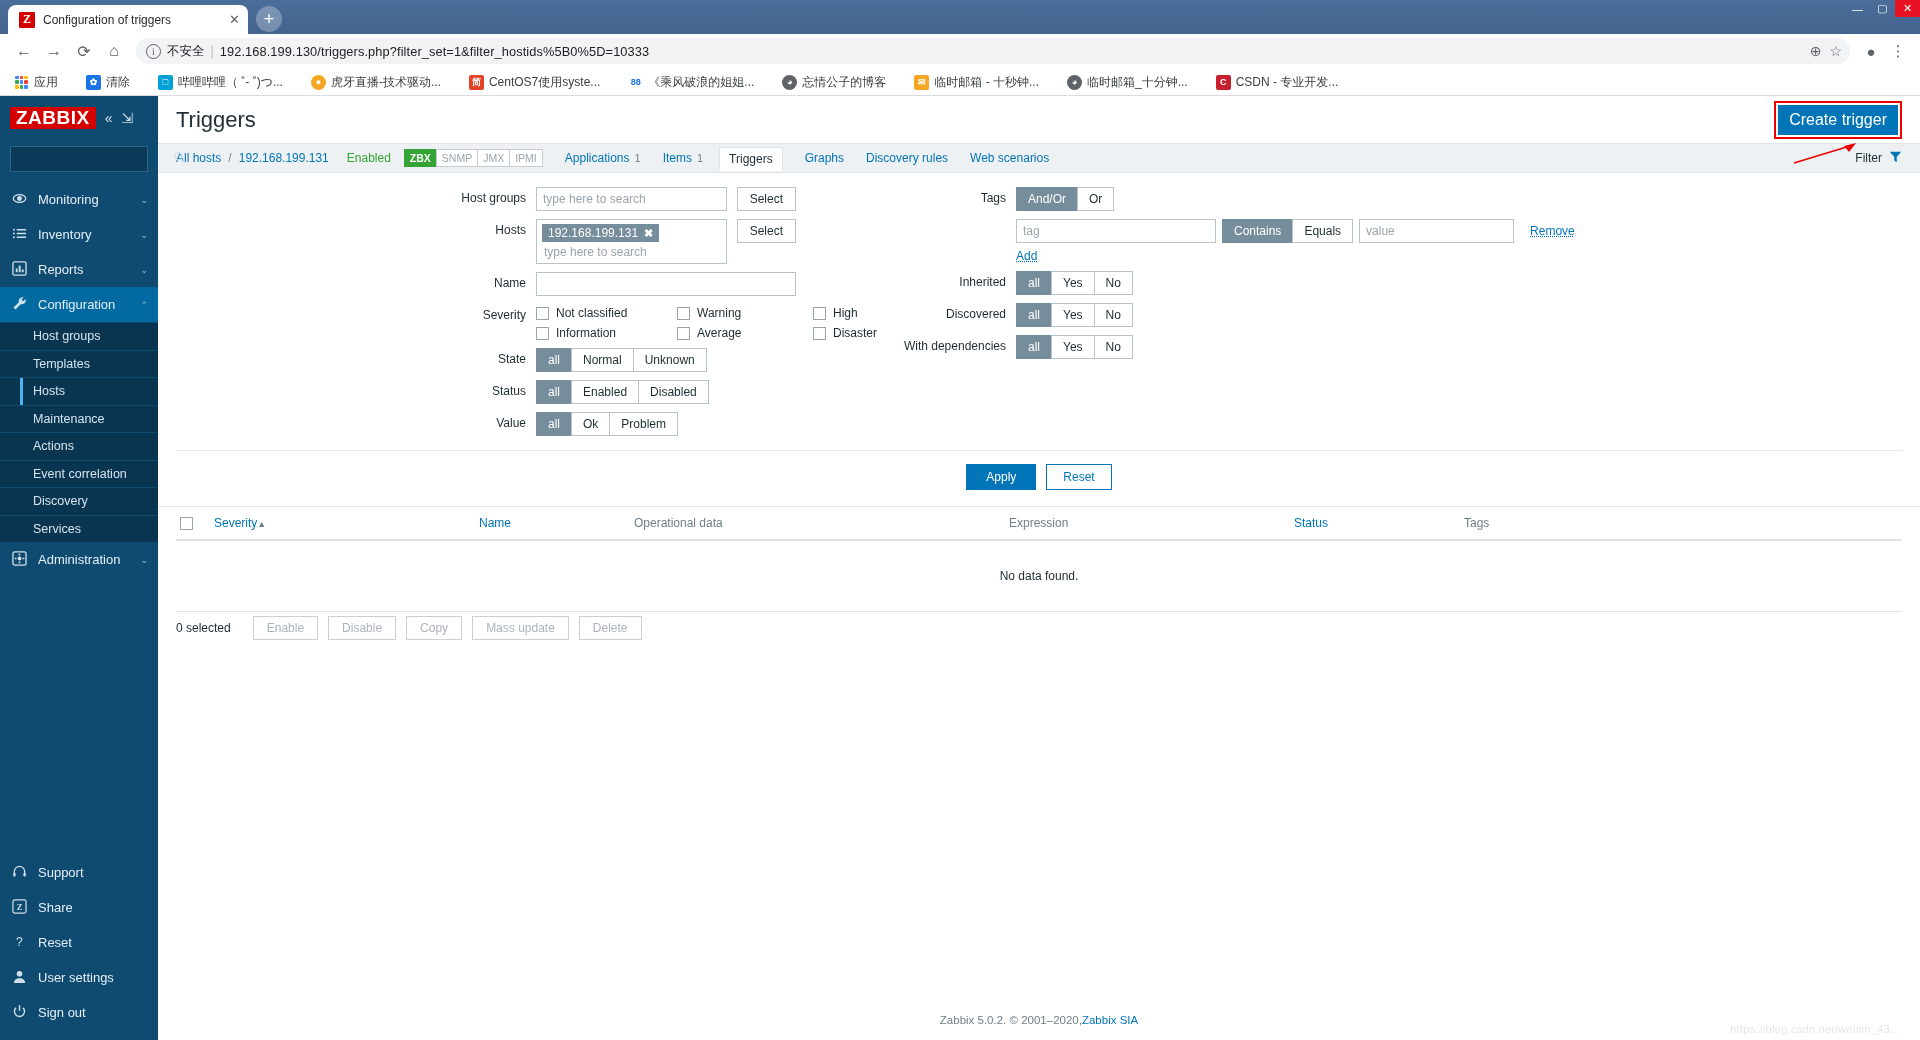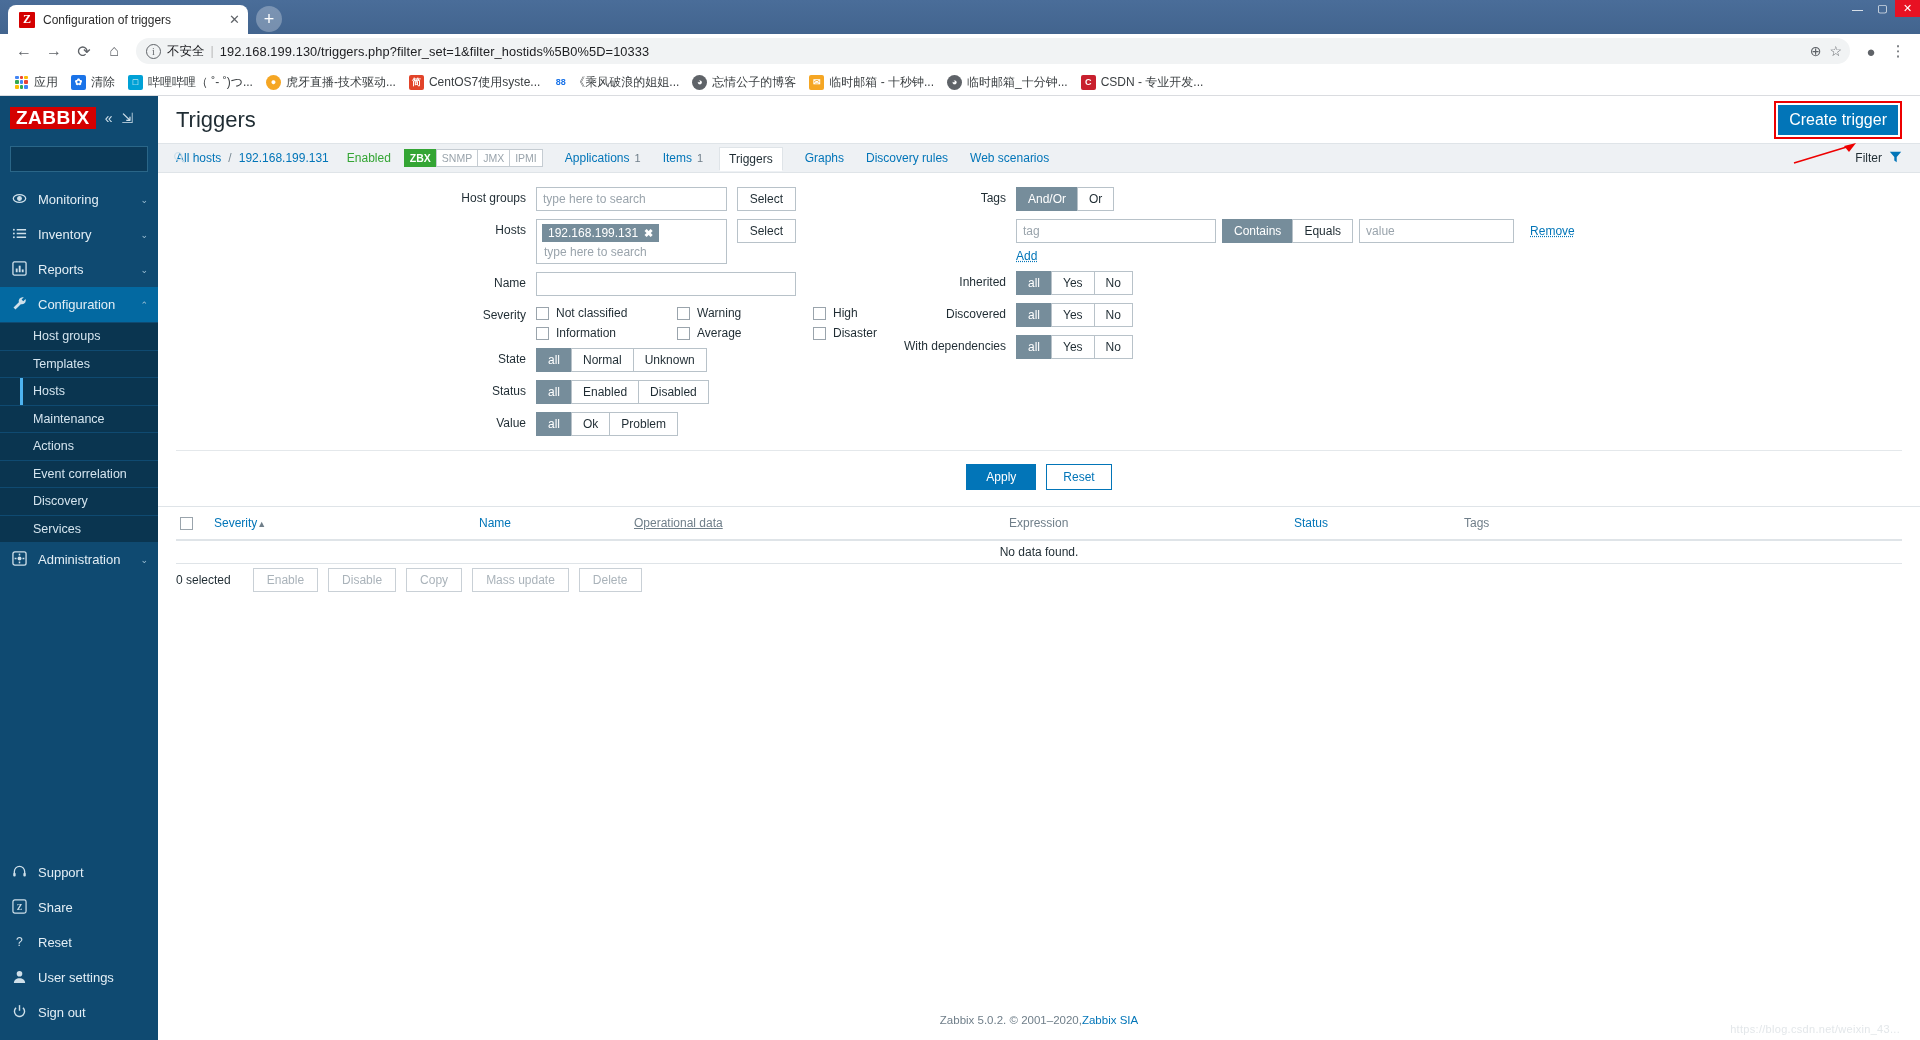--- a/index.html
+++ b/index.html
@@ -72,21 +72,21 @@
   .omni-warn { color:#202124; font-size:12.5px; }
   .omni-sep { color:#bbb; }
   .omni-url { color:#202124; font-size:12.8px; letter-spacing:0.1px; }
   .omni-right { margin-left:auto; display:flex; align-items:center; gap:8px; padding-right:2px;}
   .omni-right span { color:#5f6368; font-size:14px; cursor:pointer; }
   .profile-btn { width:26px;height:26px;border-radius:50%;display:flex;align-items:center;justify-content:center;color:#5f6368;font-size:15px;cursor:pointer;}
   .menu-btn { width:24px;height:26px;display:flex;align-items:center;justify-content:center;color:#5f6368;font-size:15px;cursor:pointer;}
 
   .bookmarks {
     height: 27px; background: #ffffff; display: flex; align-items: center;
-    padding: 0 8px; gap: 1px; border-bottom: 1px solid #dadce0;
+    padding: 0 8px; gap: 16px; border-bottom: 1px solid #dadce0;
     overflow: hidden;
   }
   .bm {
     display:flex; align-items:center; gap:5px; padding: 3px 6px;
     font-size: 12px; color: #3c4043; white-space: nowrap; cursor: pointer;
     border-radius: 4px; flex-shrink: 0;
   }
   .bm-ico {
     width: 15px; height: 15px; flex-shrink: 0; border-radius: 2px;
     display:flex; align-items:center; justify-content:center;
@@ -262,26 +262,26 @@
   .thead {
     display:flex; align-items:center; height: 34px; font-size:12px;
     border-bottom: 2px solid #dfe4e8; color:#0275b8;
   }
   .th { padding: 0 4px; }
   .th.static { color:#6f7e89; }
   .th-chk { width: 34px; display:flex; align-items:center; }
   .th-chk i { width:13px;height:13px;border:1px solid #9aa4ac;background:#fff;display:inline-block;}
   .th-sev { width: 265px; cursor:pointer; }
   .th-name { width: 155px; cursor:pointer; }
-  .th-op { width: 375px; text-decoration: underline; }
+  .th-op { width: 375px; }
   .th-expr { width: 285px; }
   .th-status { width: 170px; cursor:pointer; }
   .th-tags { flex: 1; }
   .nodata {
-    text-align:center; font-size:12px; color:#1f2c33; padding: 4px 0;
+    text-align:center; font-size:12px; color:#1f2c33; padding: 28px 0;
     border-bottom:1px solid #dfe4e8;
   }
   .displaying { text-align:right; font-size:12px; color:#1f2c33; padding: 10px 0 12px; }
   .massbar { display:flex; align-items:center; gap:10px; padding: 4px 0 0; }
   .selcount { font-size:12px; color:#1f2c33; margin-right: 12px; }
   .mass-btn {
     background:#fff; border:1px solid #c9d0d6; color:#aab3ba; font-size:12px;
     padding: 4px 13px; cursor:default; font-family:"Liberation Sans",sans-serif;
   }
 

